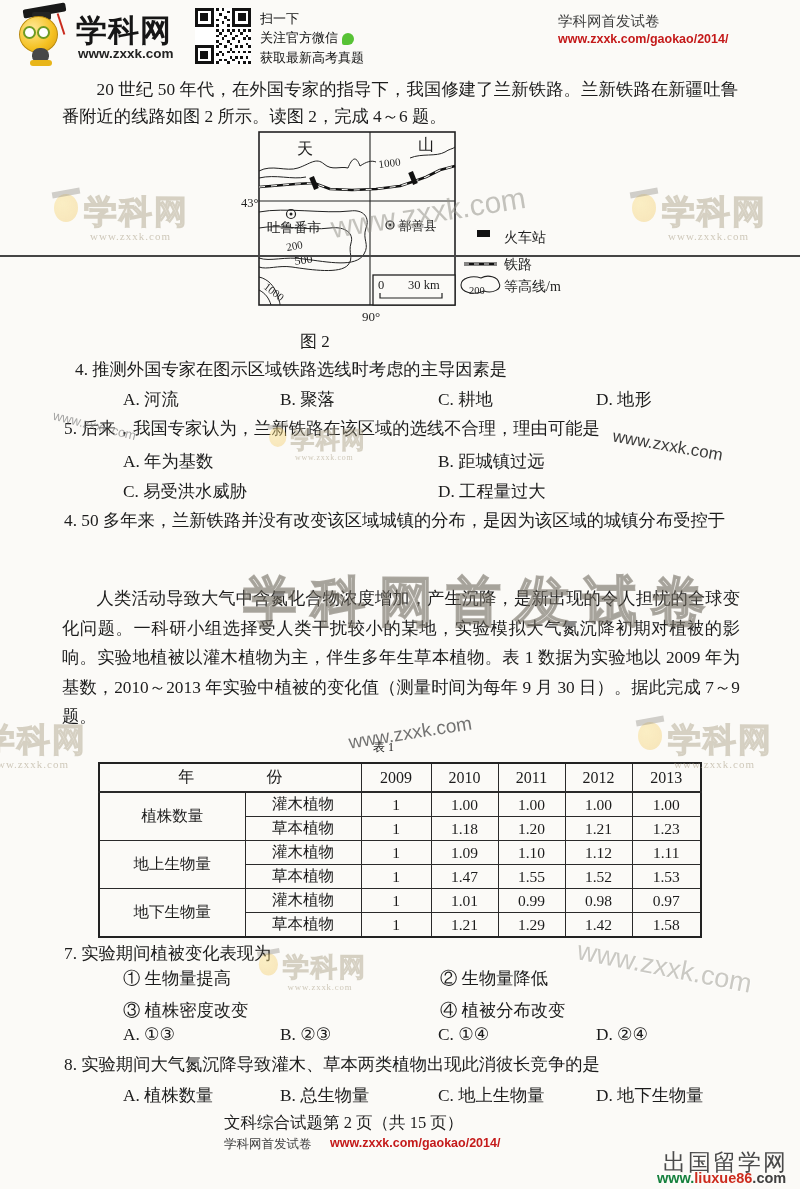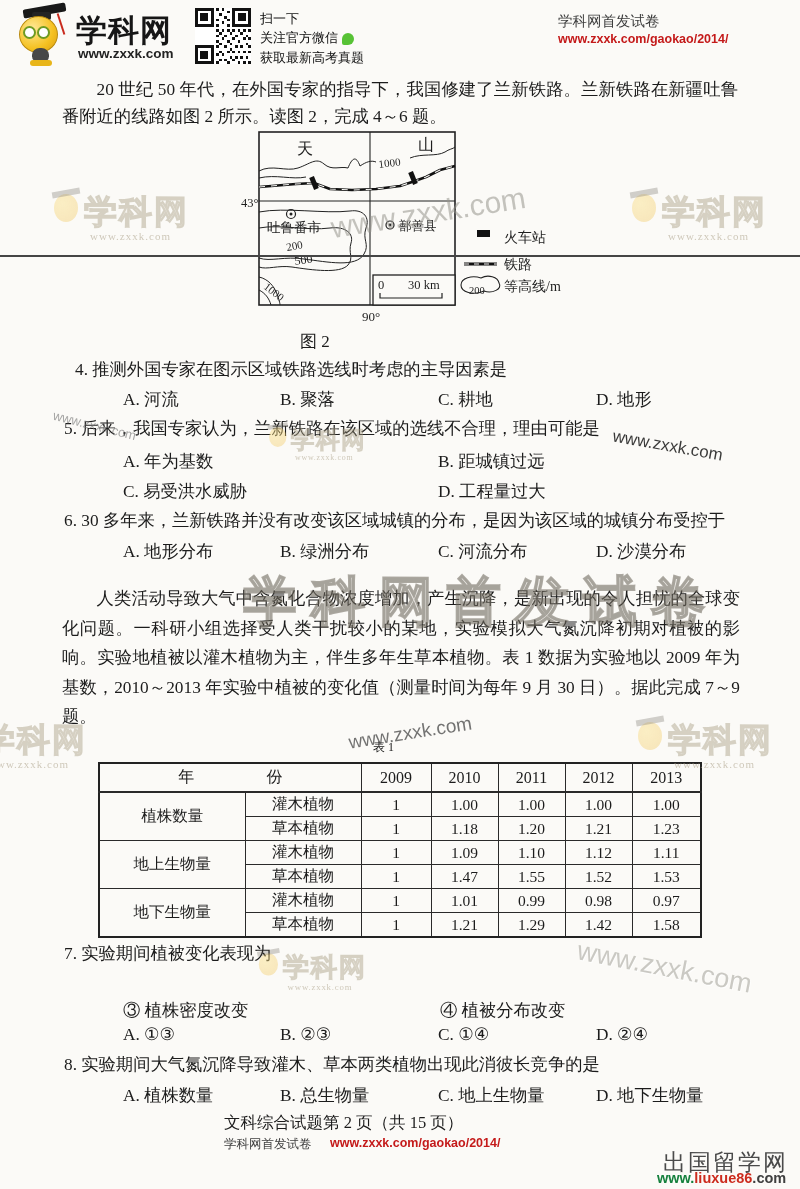--- a/index.html
+++ b/index.html
@@ -199,27 +199,21 @@
   <div class="abs txt" style="left:64px;top:416px">5. 后来，我国专家认为，兰新铁路在该区域的选线不合理，理由可能是</div>
   <div class="abs row" style="top:449px">
     <span class="opt" style="left:105px">A. 年为基数</span>
     <span class="opt" style="left:420px">B. 距城镇过远</span>
   </div>
   <div class="abs row" style="top:479px">
     <span class="opt" style="left:105px">C. 易受洪水威胁</span>
     <span class="opt" style="left:420px">D. 工程量过大</span>
   </div>
 
-  <div class="abs txt" style="left:64px;top:508px">6. 30 多年来，兰新铁路并没有改变该区域城镇的分布，是因为该区域的城镇分布受控于</div>
-  <div class="abs row" style="top:539px">
-    <span class="opt" style="left:105px">A. 地形分布</span>
-    <span class="opt" style="left:262px">B. 绿洲分布</span>
-    <span class="opt" style="left:420px">C. 河流分布</span>
-    <span class="opt" style="left:578px">D. 沙漠分布</span>
-  </div>
+  <div class="abs txt" style="left:64px;top:508px">4. 50 多年来，兰新铁路并没有改变该区域城镇的分布，是因为该区域的城镇分布受控于</div>
 
   <div class="abs para" style="left:62px;top:584px;width:678px;line-height:29.6px">人类活动导致大气中含氮化合物浓度增加，产生沉降，是新出现的令人担忧的全球变化问题。一科研小组选择受人类干扰较小的某地，实验模拟大气氮沉降初期对植被的影响。实验地植被以灌木植物为主，伴生多年生草本植物。表 1 数据为实验地以 2009 年为基数，2010～2013 年实验中植被的变化值（测量时间为每年 9 月 30 日）。据此完成 7～9 题。</div>
 
   <div class="abs txt" style="left:373px;top:739px;font-size:12px">表 1</div>
   <table class="datatable abs" style="left:98px;top:762px;width:604px">
     <colgroup>
         <col style="width:146px">
         <col style="width:116px">
         <col style="width:70px">
         <col style="width:67px">
@@ -289,20 +283,24 @@
       <td>1</td>
       <td>1.21</td>
       <td>1.29</td>
       <td>1.42</td>
       <td>1.58</td>
     </tr>
   </tbody>
     </table>
 
   <div class="abs txt" style="left:64px;top:941px">7. 实验期间植被变化表现为</div>
+  <div class="abs row" style="top:966px">
+    <span class="opt" style="left:105px">① 生物量提高</span>
+    <span class="opt" style="left:422px">② 生物量降低</span>
+  </div>
   <div class="abs row" style="top:1024px">
     <span class="opt" style="left:105px">A. ①③</span>
     <span class="opt" style="left:262px">B. ②③</span>
     <span class="opt" style="left:420px">C. ①④</span>
     <span class="opt" style="left:578px">D. ②④</span>
   </div>
   <div class="abs row" style="top:998px">
     <span class="opt" style="left:105px">③ 植株密度改变</span>
     <span class="opt" style="left:422px">④ 植被分布改变</span>
   </div>

